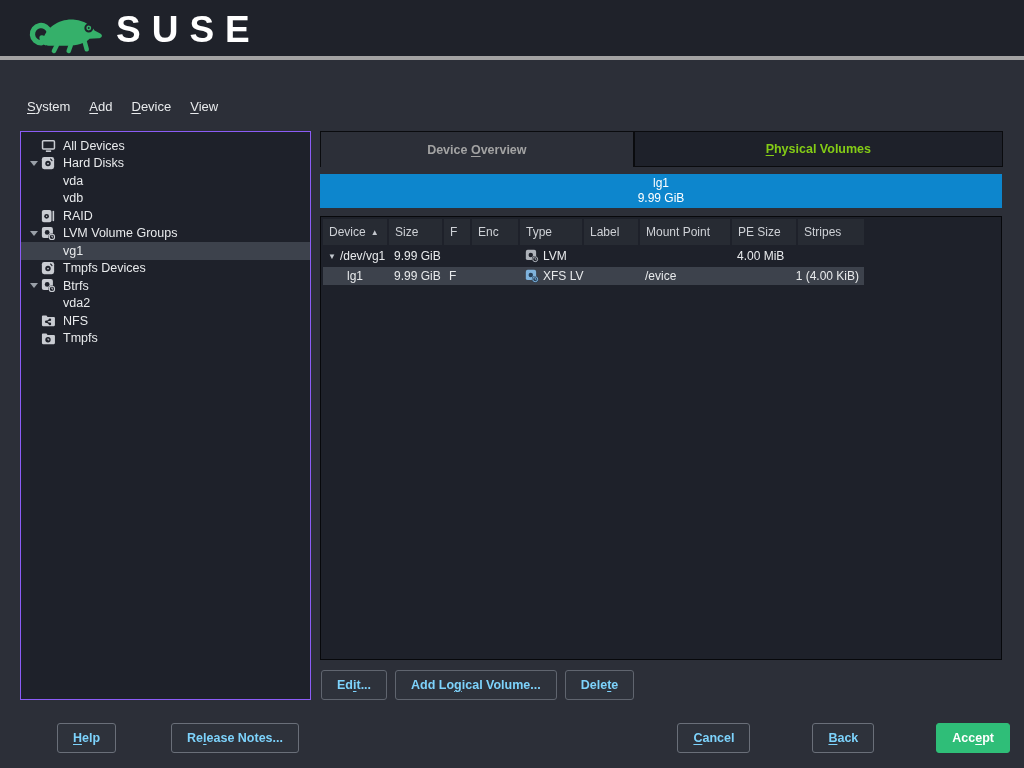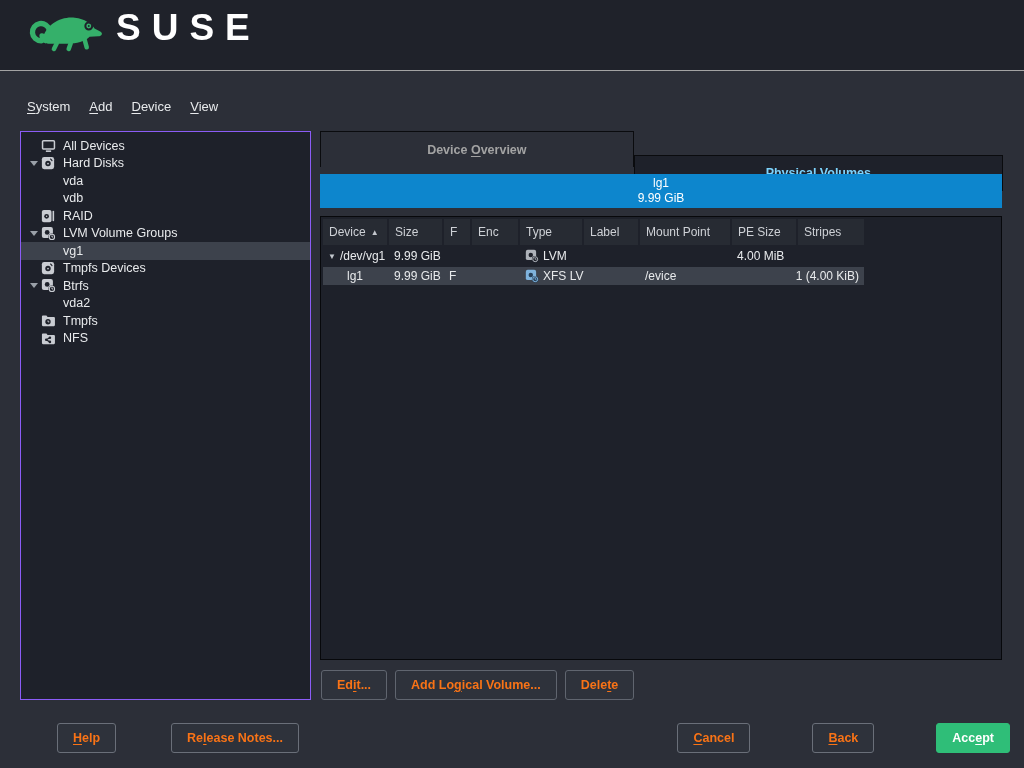--- a/index.html
+++ b/index.html
@@ -5,23 +5,23 @@
   * { margin:0; padding:0; box-sizing:border-box; }
   html,body { width:1024px; height:768px; overflow:hidden; }
   body {
     font-family:"Liberation Sans", sans-serif;
     background:#2c2f38;
     color:#e8eaec;
     position:relative;
   }
   
   .logo-bar {
-    position:absolute; left:0; top:0; width:1024px; height:71px;
-    background:#1f222a; border-bottom:1px solid #a3a3a3;
-    display:flex; align-items:flex-start;
+    position:absolute; left:0; top:0; width:1024px; height:60px;
+    background:#1f222a; border-bottom:4px solid #a3a3a3;
+    display:flex; align-items:center;
   }
   .logo-lockup { display:flex; align-items:center; margin-left:24px; gap:10px; }
   .suse-wordmark {
     color:#ffffff; font-size:37px; font-weight:bold; letter-spacing:11px;
     line-height:1; padding-top:2px;
   }
   
   .menubar {
     position:absolute; left:27px; top:99px; display:flex; gap:19px;
     font-size:13px; color:#e8eaec;
@@ -47,23 +47,22 @@
   .tabs { position:absolute; left:320px; top:131px; width:683px; height:36px; display:flex; }
   .tab {
     height:36px; display:flex; align-items:center; justify-content:center;
     font-size:12.5px; font-weight:bold;
   }
   .tab.active {
     width:338px; background:#2c2f38; color:#a3a3a3;
     border:1px solid #0a0b0e; border-bottom:none;
   }
   .tab.inactive {
-    width:398px; background:#1e212a; color:#7dd3fc;
+    width:398px; background:#1e212a; color:#84cc16;
     border:1px solid #0a0b0e;
-    margin-top:24px;
   }
   
   .banner {
     position:absolute; left:320px; top:174px; width:682px; height:34px;
     background:#0d86cd; color:#ffffff; font-size:12px;
     display:flex; flex-direction:column; align-items:center; justify-content:center;
     line-height:1.25;
   }
   
   .table-panel {
@@ -78,21 +77,21 @@
   .sort-arrow { font-size:8px; color:#c3c7cd; }
   .trow { margin-top:2px; align-items:center; height:18px; font-size:12px; color:#e8eaec; }
   .trow.selected { background:#3d424c; }
   .td { padding:0 5px; display:flex; align-items:center; gap:4px; white-space:nowrap; overflow:visible; }
   .td.right { justify-content:flex-end; }
   .td.indent { padding-left:24px; }
   .row-exp { font-size:8px; color:#c3c7cd; }
   
   .btn {
     background:#2e323b; border:1px solid #60656f; border-radius:3px;
-    color:#f97316; font-size:12.5px; font-weight:bold;
+    color:#7dd3fc; font-size:12.5px; font-weight:bold;
     font-family:"Liberation Sans", sans-serif;
     padding:7px 15px; cursor:pointer; white-space:nowrap;
   }
   .btn.green { background:#2fbe78; border-color:#2fbe78; color:#ffffff; }
   .action-row { position:absolute; left:321px; top:670px; display:flex; gap:8px; }
   .footer-left { position:absolute; left:14px; top:723px; display:flex; gap:12px; }
   .footer-right { position:absolute; right:14px; top:723px; display:flex; gap:19px; }
   .footer-left .btn, .footer-right .btn { border-color:#6a6f79;margin-left:43px; }
   .footer-right .btn.green { border-color:#2fbe78; }
   svg { display:block; }
@@ -232,39 +231,39 @@
     <span class="slot-exp"></span>
       <span class="slot-icon"></span>
     <span class="tree-label">vda2</span>
   </div>
 
   <div class="tree-row">
     <span class="slot-exp"></span>
     <span class="slot-icon">
       <svg width="14" height="13" viewBox="0 0 16 15">
           <path d="M1 3 q0-1.2 1.2-1.2 h4 l1.3 1.6 h7.3 q1.2 0 1.2 1.2 v8.2 q0 1.2 -1.2 1.2 h-12.6 q-1.2 0 -1.2 -1.2 z" fill="#c9ccd2"></path>
-          <circle cx="8" cy="9" r="3.1" fill="#1e212a"></circle>
-          <path d="M8 7.4 v1.7 h1.5" stroke="#c9ccd2" stroke-width="1.1" fill="none"></path>
-        </svg>
-    </span>
-    <span class="tree-label">Tmpfs</span>
-  </div>
-
-  <div class="tree-row">
-    <span class="slot-exp"></span>
-    <span class="slot-icon">
-      <svg width="14" height="13" viewBox="0 0 16 15">
-          <path d="M1 3 q0-1.2 1.2-1.2 h4 l1.3 1.6 h7.3 q1.2 0 1.2 1.2 v8.2 q0 1.2 -1.2 1.2 h-12.6 q-1.2 0 -1.2 -1.2 z" fill="#c9ccd2"></path>
           <path d="M6 9 l4 -2.4 M6 9 l4 2.4" stroke="#1e212a" stroke-width="1.4"></path>
           <circle cx="6" cy="9" r="1.5" fill="#1e212a"></circle>
           <circle cx="10.2" cy="6.6" r="1.5" fill="#1e212a"></circle>
           <circle cx="10.2" cy="11.4" r="1.5" fill="#1e212a"></circle>
         </svg>
     </span>
     <span class="tree-label">NFS</span>
+  </div>
+
+  <div class="tree-row">
+    <span class="slot-exp"></span>
+    <span class="slot-icon">
+      <svg width="14" height="13" viewBox="0 0 16 15">
+          <path d="M1 3 q0-1.2 1.2-1.2 h4 l1.3 1.6 h7.3 q1.2 0 1.2 1.2 v8.2 q0 1.2 -1.2 1.2 h-12.6 q-1.2 0 -1.2 -1.2 z" fill="#c9ccd2"></path>
+          <circle cx="8" cy="9" r="3.1" fill="#1e212a"></circle>
+          <path d="M8 7.4 v1.7 h1.5" stroke="#c9ccd2" stroke-width="1.1" fill="none"></path>
+        </svg>
+    </span>
+    <span class="tree-label">Tmpfs</span>
   </div>
 
 </div>
 
 <div class="tabs">
   <div class="tab active">
     <span><span>Device </span><span class="accel">O</span><span>verview</span></span>
   </div>
   <div class="tab inactive">
     <span><span></span><span class="accel">P</span><span>hysical Volumes</span></span>

